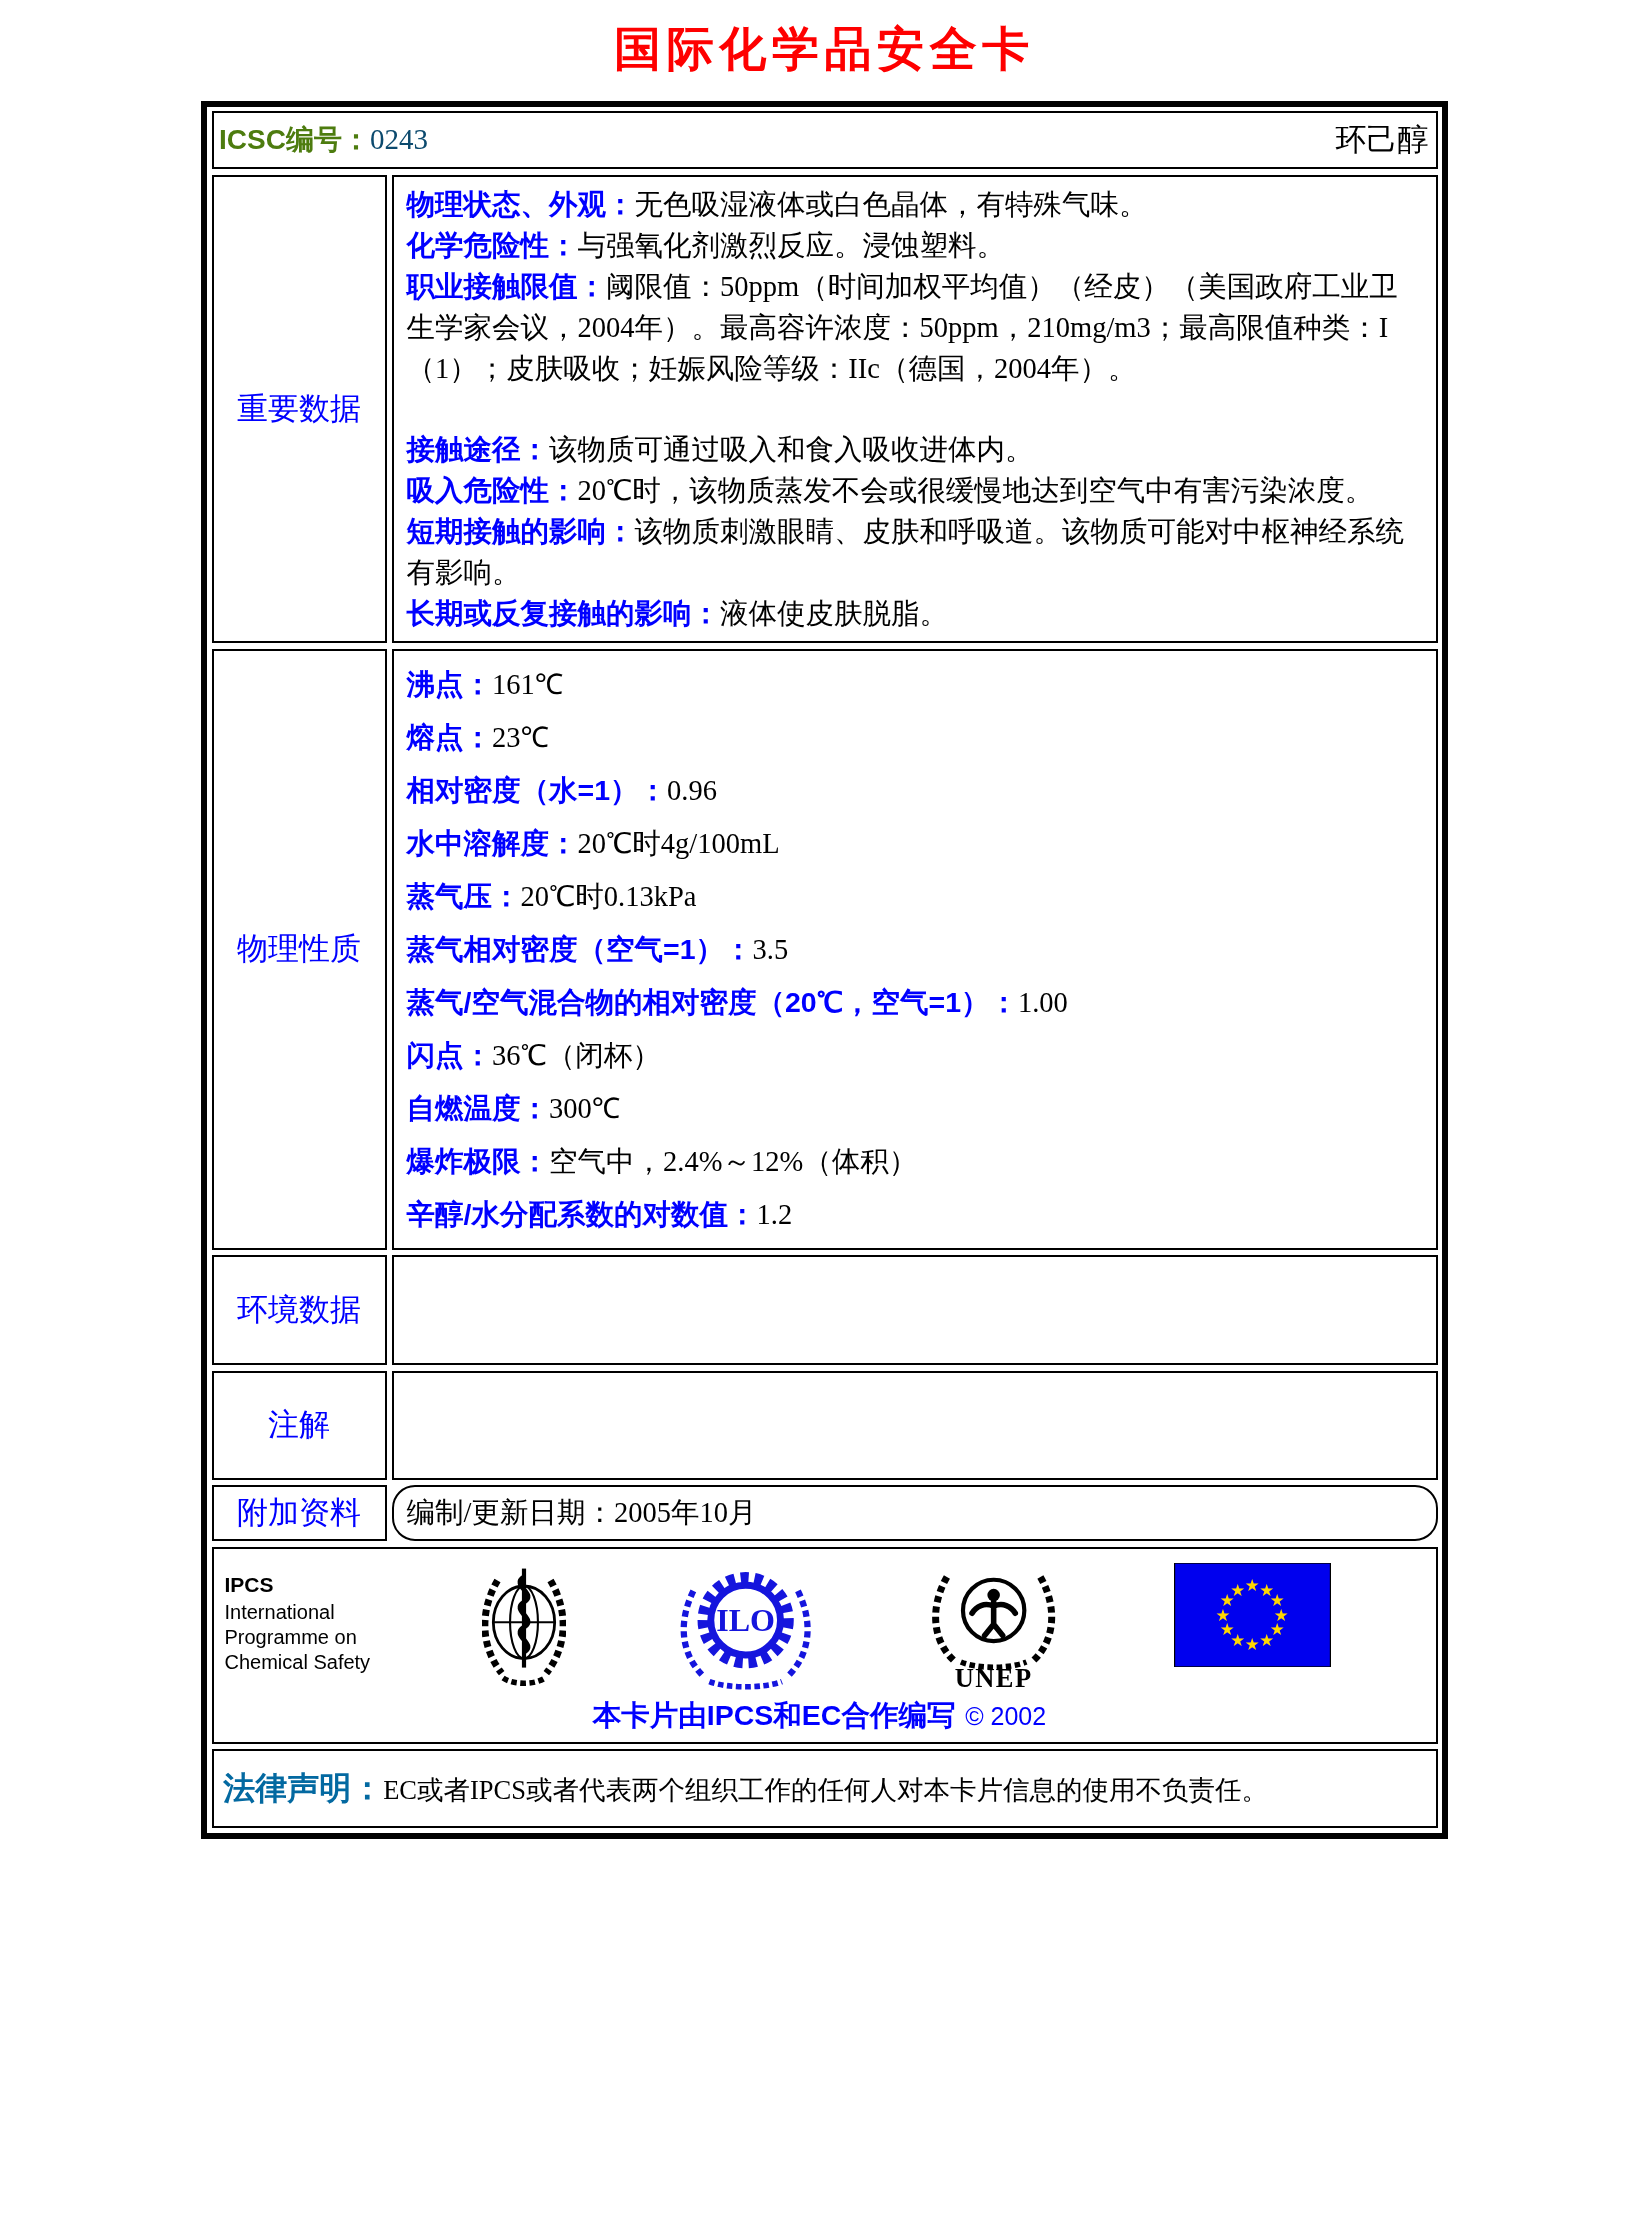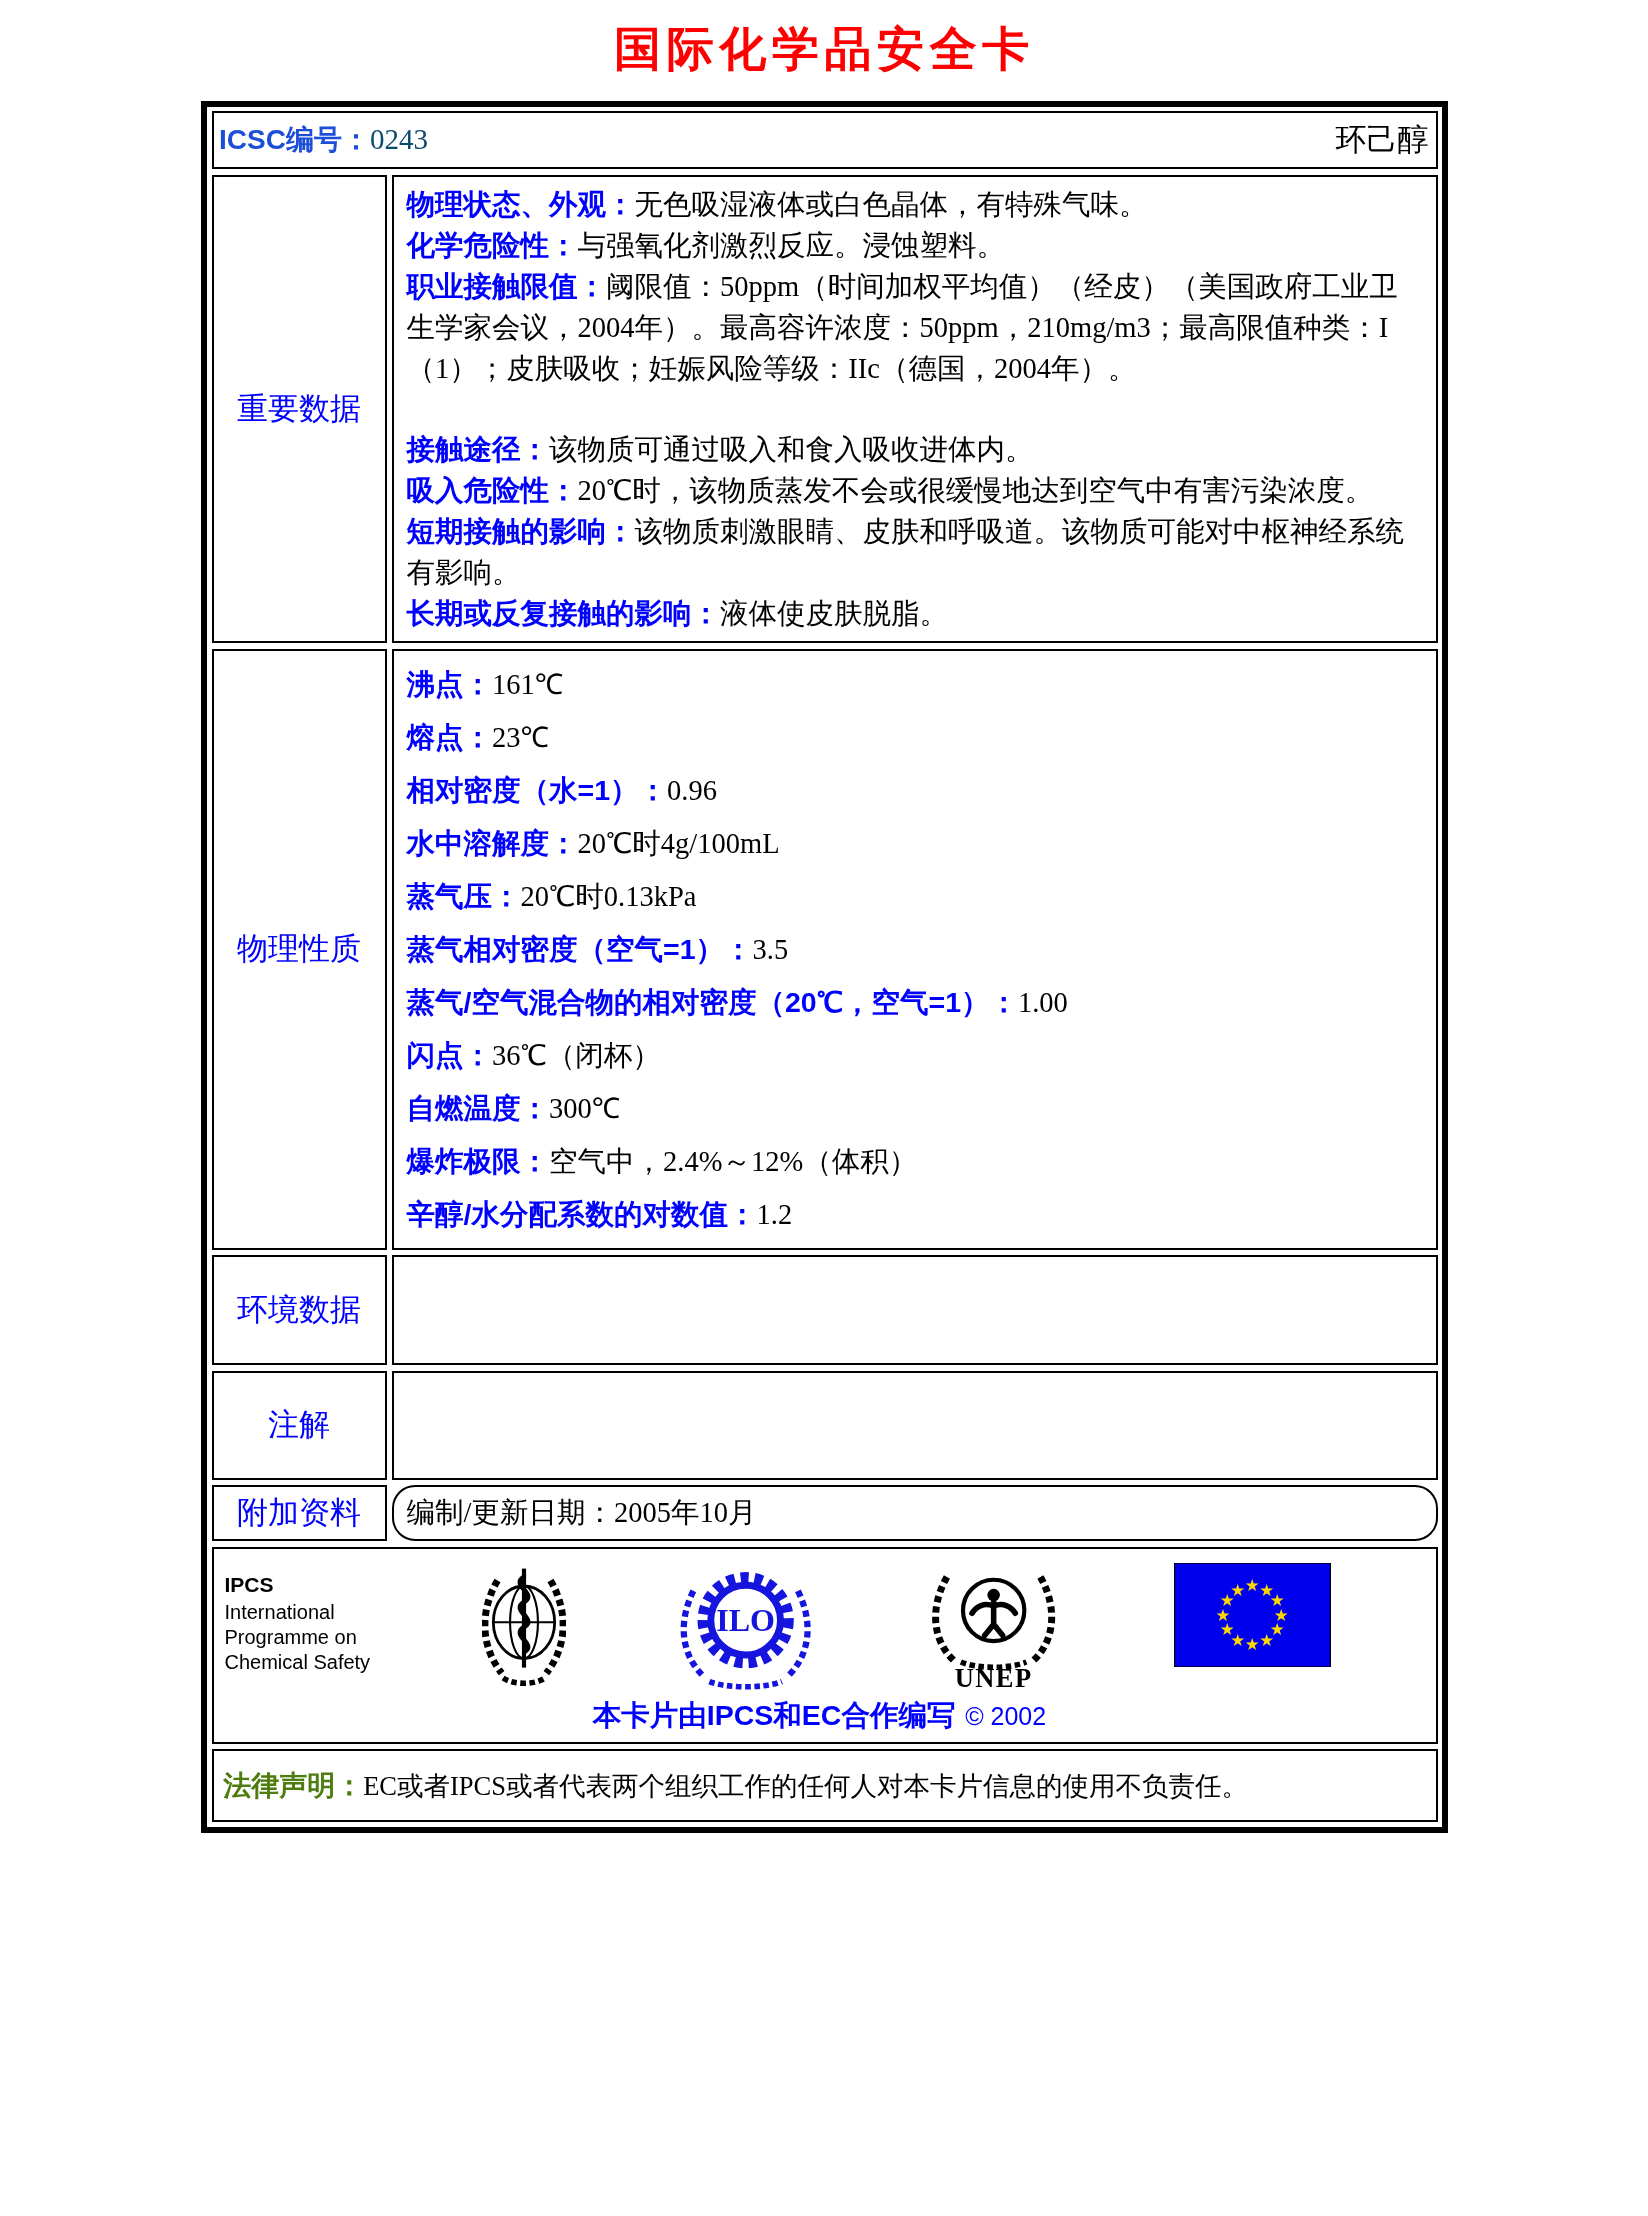--- a/index.html
+++ b/index.html
@@ -31,21 +31,21 @@
   }
   .cell{border:2.8px solid #000;background:#fff;box-sizing:border-box;}
   .full{grid-column:1 / -1;}
   
   .header-row{
     display:flex;align-items:center;justify-content:space-between;
     min-height:58px;padding:2.8px 7px 2.8px 5.6px;
     font-size:29px;
   }
   .icsc-label{
-    color:#1d4ed8;font-weight:bold;
+    color:#4d7c0f;font-weight:bold;
     font-family:"Liberation Sans", sans-serif;
     font-size:28px;
   }
   .icsc-number{color:#0c4a6e;font-size:29px;}
   .chem-name{color:#000;font-size:31px;}
   
   .label-cell{
     display:flex;align-items:center;justify-content:center;
     color:#0000ff;font-weight:normal;
     font-family:"Liberation Sans", sans-serif;
@@ -76,23 +76,23 @@
   .ipcs-line{font-size:20px;line-height:25px;}
   .copyright{
     text-align:center;margin-top:2.8px;
     font-family:"Liberation Sans", sans-serif;
     color:#0000ff;font-size:28.5px;font-weight:bold;
   }
   .copyright .year{font-weight:normal;font-size:25px;margin-left:9.7px;}
   
   .legal-row{padding:15.3px 9.7px;font-size:26.5px;min-height:70px;display:flex;align-items:center;}
   .legal-label{
-    color:#4d7c0f;font-weight:bold;
-    font-family:"Liberation Sans", sans-serif;
-    font-size:28px;
+    color:#0369a1;font-weight:bold;
+    font-family:"Liberation Sans", sans-serif;
+    font-size:32px;
   }
   .legal-text{color:#000;font-family:"Liberation Serif", serif;}
   svg text{font-family:"Liberation Serif", serif;}
 </style>
 </head>
 <body>
 
 <div class="page-title">国际化学品安全卡</div>
 
 <div class="card">

